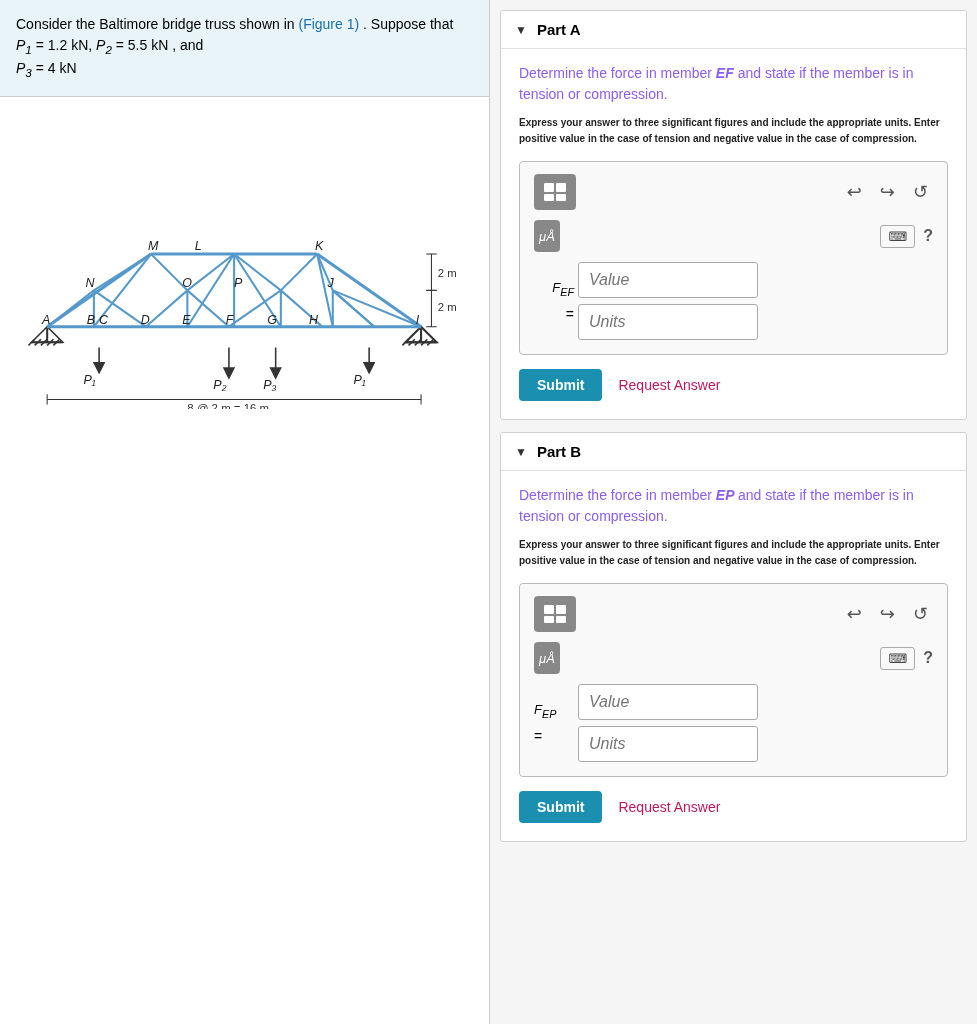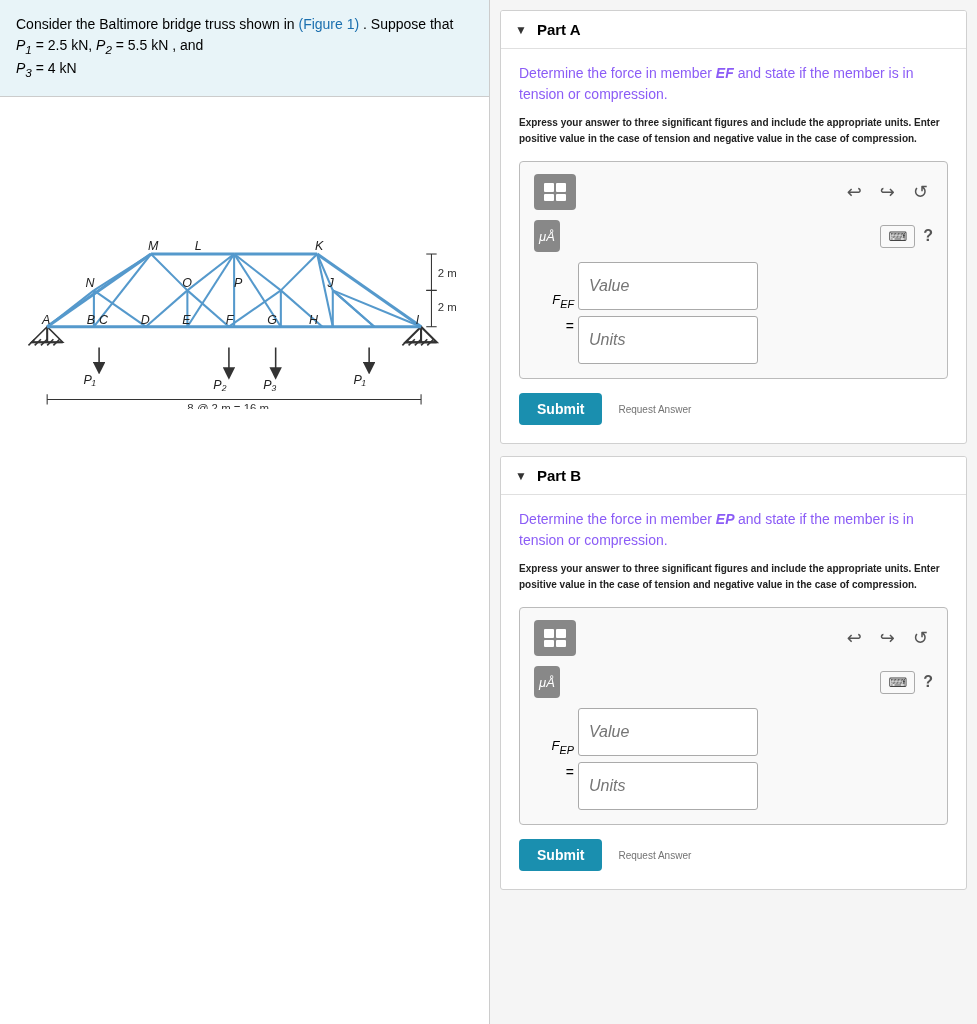--- a/index.html
+++ b/index.html
@@ -229,21 +229,21 @@
     }
 
     .inputs-col {
       display: flex;
       flex-direction: column;
       gap: 6px;
     }
 
     .answer-input {
       width: 180px;
-      height: 48px;
+      height: 36px;
       border: 1px solid #aaa;
       border-radius: 3px;
       padding: 0 10px;
       font-size: 16px;
       font-style: italic;
       color: #888;
       background: #fff;
     }
 
     .submit-row {
@@ -258,37 +258,37 @@
       color: #fff;
       border: none;
       border-radius: 4px;
       padding: 8px 18px;
       font-size: 14px;
       cursor: pointer;
       font-weight: bold;
     }
 
     .request-answer-link {
-      color: #737373;
+      color: #be185d;
       text-decoration: none;
-      font-size: 10px;
+      font-size: 14px;
       cursor: pointer;
     }
   </style>
 </head>
 <body>
 
 <div class="left-panel">
 
   <div class="problem-statement">
     <span>Consider the Baltimore bridge truss shown in</span>
     <a>(Figure 1)</a>
     <span>. Suppose that</span>
     <em> <i>P</i><sub>1</sub></em>
-    <span>= 2.5 kN,</span>
+    <span>= 1.2 kN,</span>
     <em> <i>P</i><sub>2</sub></em>
     <span>= 5.5 kN</span>
     <span>, and</span>
     <br>
     <em><i>P</i><sub>3</sub></em>
     <span>= 4 kN</span>
   </div>
 
   <div class="figure-section">
 
@@ -495,21 +495,21 @@
         <div class="toolbar-row2">
           <div class="mu-btn">
             <span>μÅ</span>
           </div>
           <div class="toolbar-spacer"></div>
           <button class="keyboard-btn">⌨</button>
           <button class="question-btn">?</button>
         </div>
 
         <div class="input-row">
-          <div style="display:flex; flex-direction:column; align-items:flex-end; justify-content:center; gap:4px; min-width:40px;">
+          <div style="display:flex; flex-direction:column; align-items:flex-start; justify-content:center; gap:4px; min-width:40px;">
             <span style="font-style:italic; font-size:13px;">F<sub>EP</sub></span>
             <span style="font-size:14px; margin-top:4px;">=</span>
           </div>
           <div class="inputs-col">
             <input type="text" class="answer-input" placeholder="Value" style="">
             <input type="text" class="answer-input" placeholder="Units" style="">
           </div>
         </div>
       </div>
 

